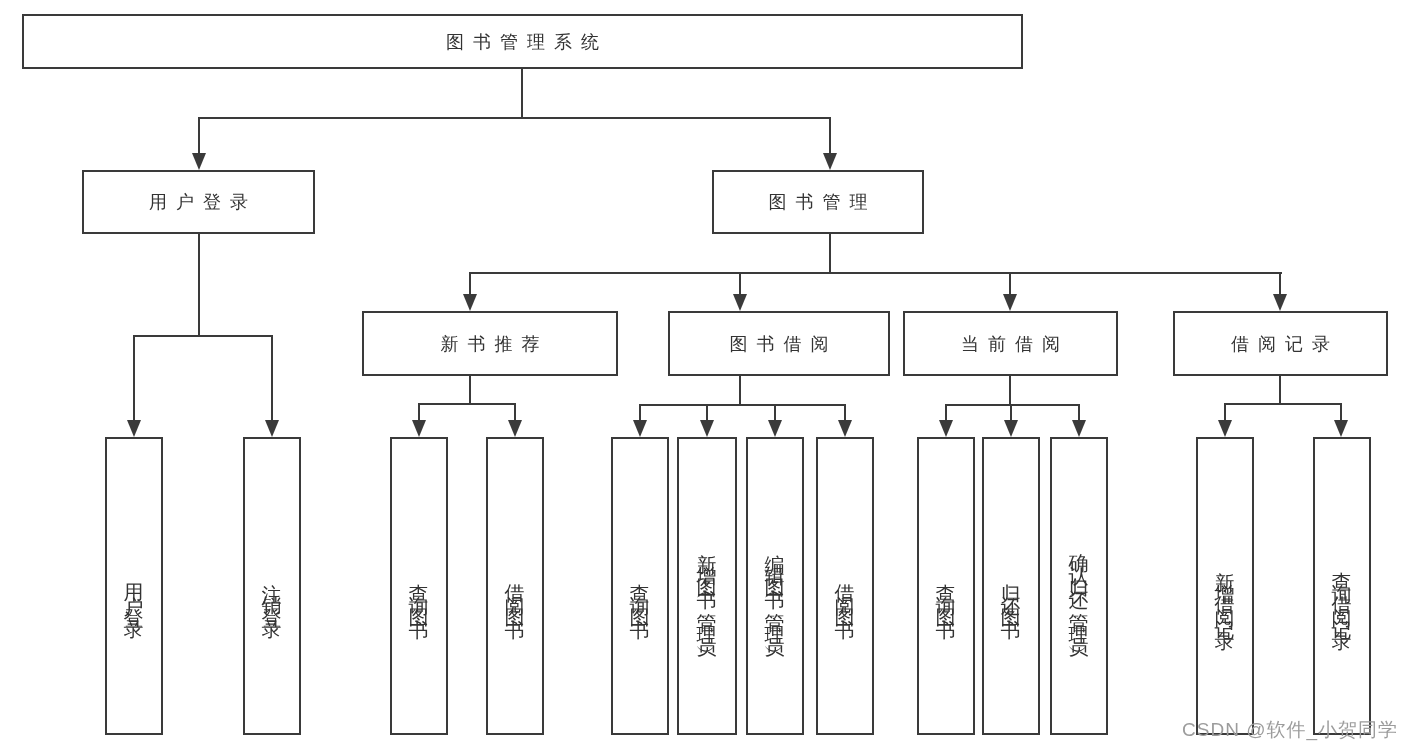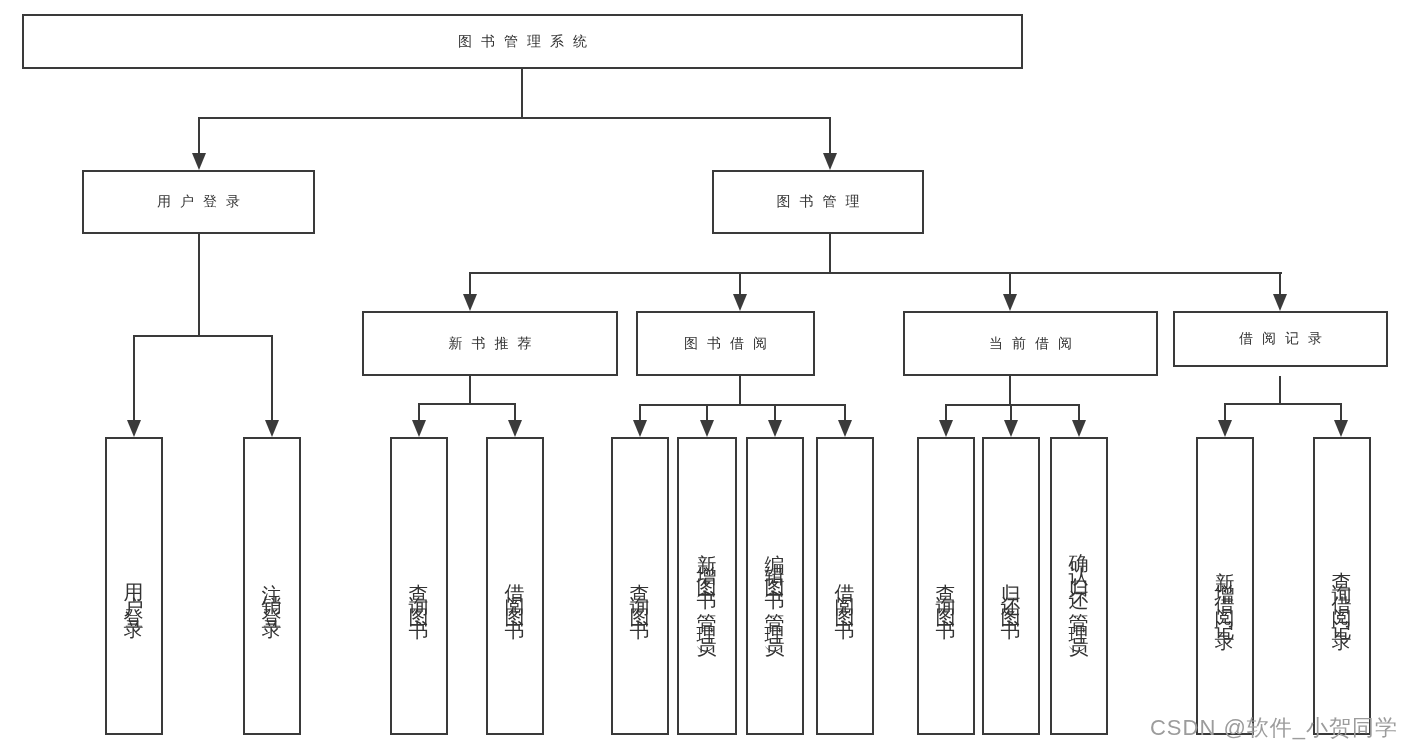--- a/index.html
+++ b/index.html
@@ -21,21 +21,21 @@
     position:absolute;
     box-sizing:border-box;
     border:2px solid var(--line);
     background:#fff;
     display:flex;
     align-items:center;
     justify-content:center;
     color:var(--text);
   }
   .node.h span{
-    font-size:14px;
+    font-size:18px;
     letter-spacing:9px;
     margin-right:-9px;
     white-space:nowrap;
   }
   .node.v span{
     writing-mode:vertical-rl;
     text-orientation:mixed;
     font-size:20px;
     line-height:1.1;
     letter-spacing:12px;
@@ -50,21 +50,21 @@
     position:absolute;
     width:0;height:0;
     border-left:7px solid transparent;
     border-right:7px solid transparent;
     border-top:17px solid var(--line);
   }
   .watermark{
     position:absolute;
     right:7px;
     bottom:4px;
-    font-size:22px;
+    font-size:19px;
     color:var(--wm);
     letter-spacing:1px;
     white-space:nowrap;
   }
 </style>
 </head>
 <body>
 
 <div class="stage">
 
@@ -100,27 +100,27 @@
   <div class="line" style="left:739px;top:272px;width:2px;height:24px"></div>
   <div class="arr" style="left:733px;top:294px"></div>
   <div class="line" style="left:1009px;top:272px;width:2px;height:24px"></div>
   <div class="arr" style="left:1003px;top:294px"></div>
   <div class="line" style="left:1279px;top:272px;width:2px;height:24px"></div>
   <div class="arr" style="left:1273px;top:294px"></div>
 
   <div class="node h" style="left:362px;top:311px;width:256px;height:65px">
     <span>新书推荐</span>
   </div>
-  <div class="node h" style="left:636px;top:311px;width:179px;height:65px">
+  <div class="node h" style="left:668px;top:311px;width:222px;height:65px">
     <span>图书借阅</span>
   </div>
-  <div class="node h" style="left:903px;top:311px;width:255px;height:65px">
+  <div class="node h" style="left:903px;top:311px;width:215px;height:65px">
     <span>当前借阅</span>
   </div>
-  <div class="node h" style="left:1173px;top:311px;width:215px;height:56px">
+  <div class="node h" style="left:1173px;top:311px;width:215px;height:65px">
     <span>借阅记录</span>
   </div>
 
   <div class="line" style="left:469px;top:376px;width:2px;height:27px"></div>
   <div class="line" style="left:418px;top:403px;width:98px;height:2px"></div>
   <div class="line" style="left:418px;top:403px;width:2px;height:18px"></div>
   <div class="arr" style="left:412px;top:420px"></div>
   <div class="line" style="left:514px;top:403px;width:2px;height:18px"></div>
   <div class="arr" style="left:508px;top:420px"></div>
 

